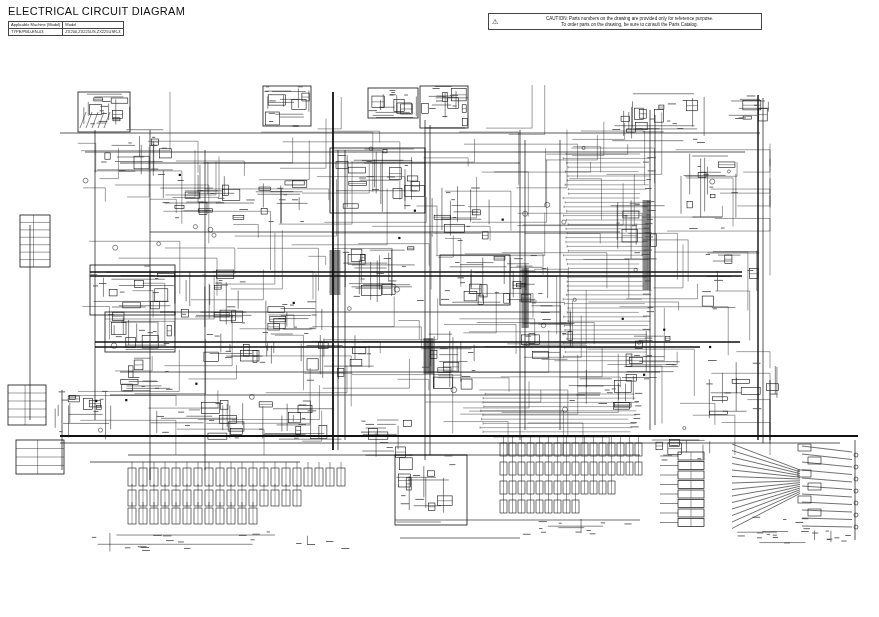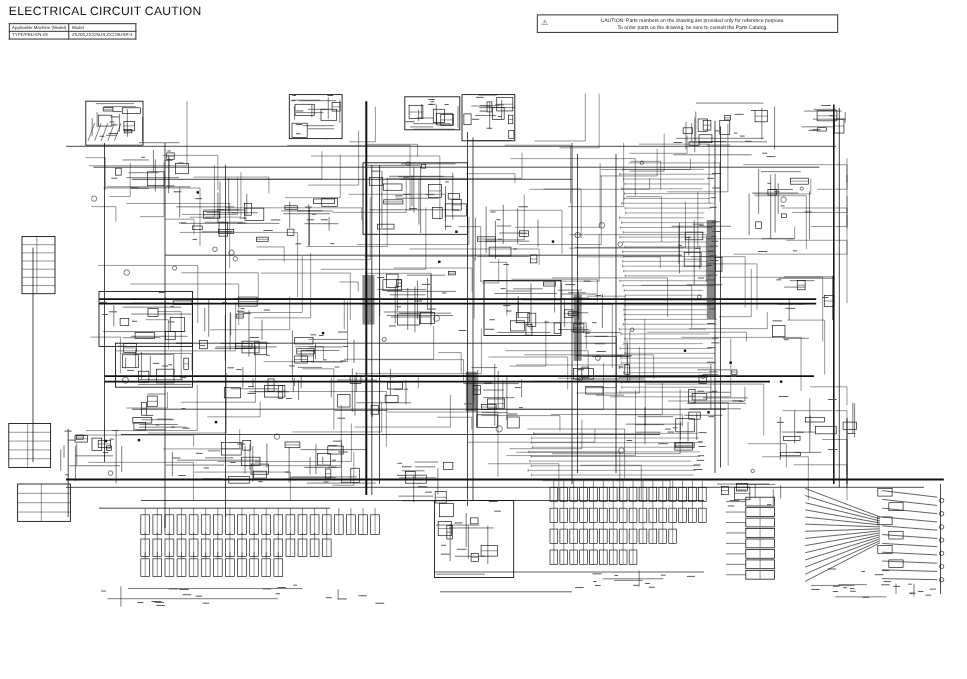--- a/index.html
+++ b/index.html
@@ -15,21 +15,21 @@
                padding:1px 3px;box-sizing:border-box;background:#fff;}
   .warn-icon{font-size:7px;line-height:1;color:#111;}
   .caution-text{flex:1;font-size:4.6px;line-height:1.25;color:#222;text-align:center;}
   .schematic{position:absolute;left:0;top:0;width:879px;height:617px;}
 </style>
 </head>
 <body>
 
 <div class="page">
 
-  <div class="page-title">ELECTRICAL CIRCUIT CAUTION</div>
+  <div class="page-title">ELECTRICAL CIRCUIT DIAGRAM</div>
 
   <table class="info-table">
     <tbody>
         <tr>
       <td>Applicable Machine (Model)</td>
       <td>Model</td>
     </tr>
     <tr>
       <td>TYPE/PBD-EN-03</td>
       <td>ZX200,ZX225US,ZX225USR-3</td>

